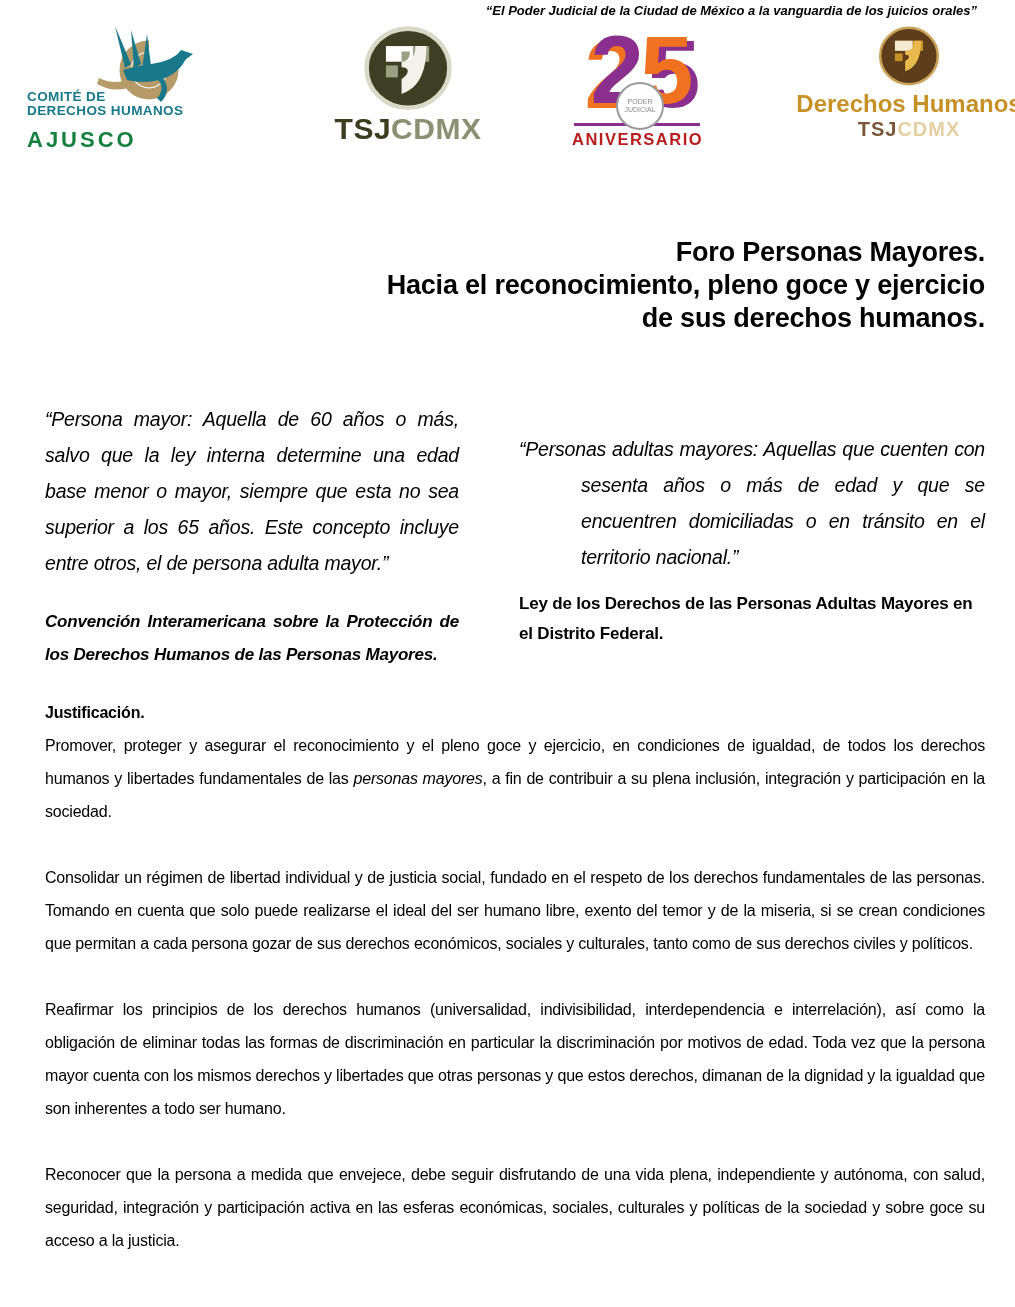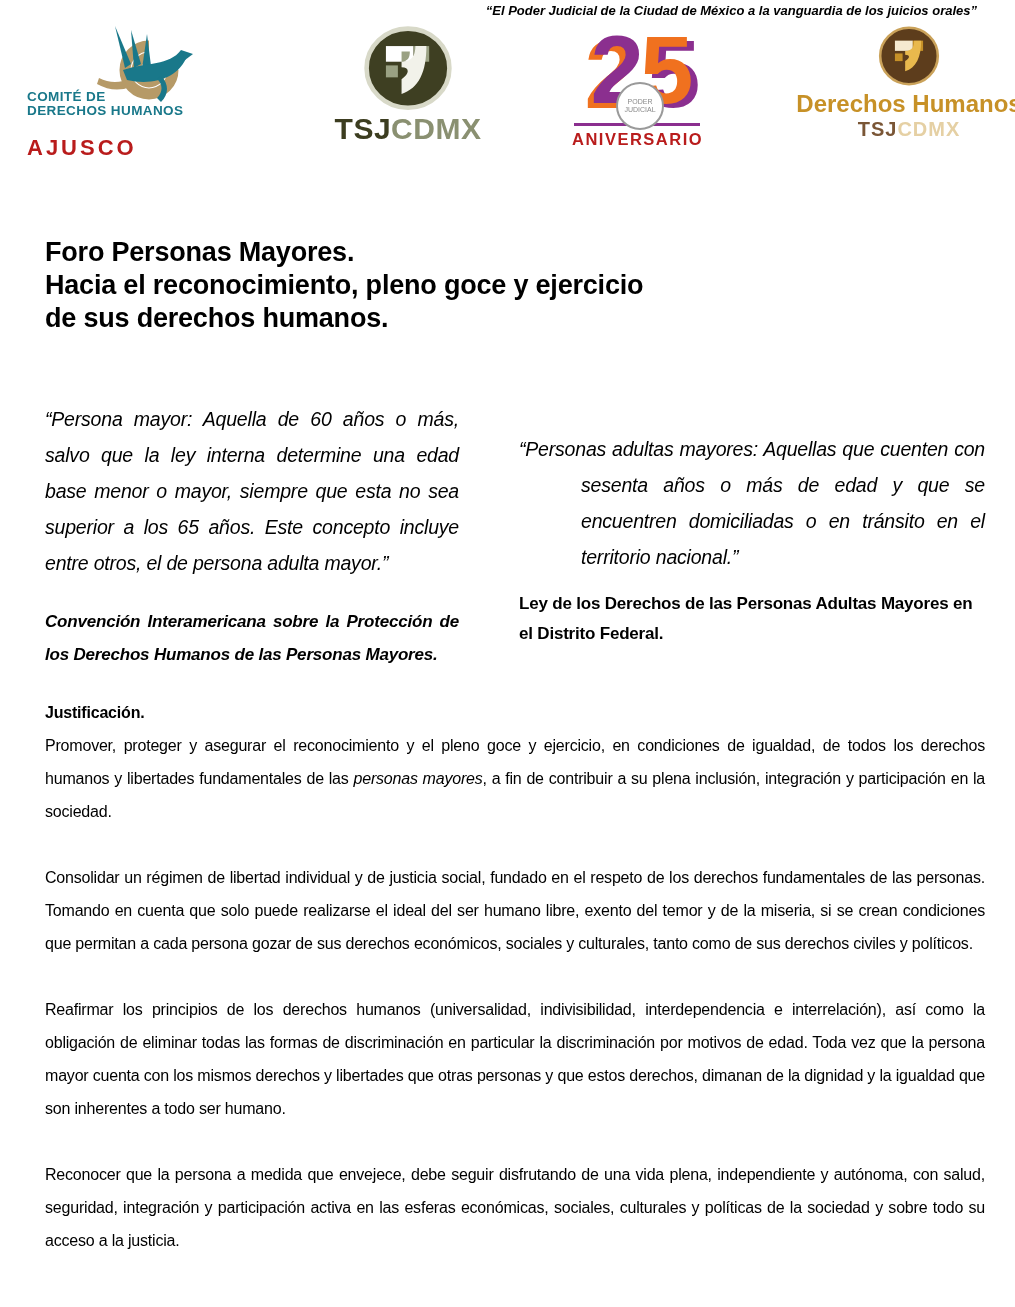--- a/index.html
+++ b/index.html
@@ -6,21 +6,21 @@
   .page{width:1015px;height:1307px;background:#fff;margin:0 auto;position:relative;overflow:hidden;
         font-family:"Liberation Sans",sans-serif;color:#000;}
   .motto{padding-top:3px;text-align:right;padding-right:38px;font-size:13px;font-weight:bold;font-style:italic;}
   
   .logo-row{display:flex;align-items:flex-start;margin-top:6px;height:160px;padding:0 27px;}
   .logo{flex:none;}
   .ajusco{width:195px;text-align:left;position:relative;}
   .ajusco svg{display:block;margin-left:30px;}
   .ajusco-text{margin-top:-14px;line-height:1.05;}
   .ajusco-l1,.ajusco-l2{font-size:13.5px;font-weight:bold;color:#19788a;letter-spacing:.4px;}
-  .ajusco-l3{font-size:22px;font-weight:bold;color:#b91c1c;letter-spacing:3px;margin-top:18px;}
+  .ajusco-l3{font-size:22px;font-weight:bold;color:#15803d;letter-spacing:3px;margin-top:10px;}
   .vbar{width:2px;height:38px;background:#000;margin-left:92px;margin-top:4px;}
   .tsj{margin-left:18px;width:152px;text-align:center;}
   .tsj svg{display:block;margin:0 auto;}
   .tsj-text{font-size:30px;font-weight:bold;letter-spacing:.5px;margin-top:-4px;}
   .tsj-dark{color:#3c3d20;}
   .tsj-light{color:#8a9071;}
   .anni{margin-left:88px;width:130px;text-align:center;position:relative;}
   .anni-nums{font-size:96px;font-weight:bold;line-height:.95;letter-spacing:-10px;white-space:nowrap;}
   .anni-two{color:#8b2f8f;text-shadow:-6px 5px 0 #f0711f;position:relative;z-index:1;}
   .anni-five{color:#f0711f;text-shadow:7px 4px 0 #8b2f8f;position:relative;z-index:1;margin-left:6px;}
@@ -31,21 +31,21 @@
   .anni-rule{height:3px;background:#8b2f8f;margin:8px 2px 4px 2px;}
   .anni-label{color:#b91c1c;font-weight:bold;font-size:16.5px;letter-spacing:1.5px;}
   .dh{margin-left:92px;width:230px;text-align:center;}
   .dh svg{display:block;margin:0 auto;}
   .dh-title{font-size:24px;font-weight:bold;color:#c79127;margin-top:2px;}
   .dh-sub{font-size:20px;font-weight:bold;letter-spacing:1px;}
   .dh-tsj{color:#7a5636;}
   .dh-cdmx{color:#e5d0a4;}
   
   .content{padding:0 30px 0 45px;letter-spacing:-.2px;}
-  .doc-title{margin-top:52px;text-align:left;font-size:27px;font-weight:bold;line-height:33px;}
+  .doc-title{margin-top:52px;text-align:right;font-size:27px;font-weight:bold;line-height:33px;}
   .quotes{display:flex;margin-top:66px;}
   .q-left{width:414px;}
   .q-right{width:466px;margin-left:auto;margin-top:30px;}
   .quote{font-style:italic;font-size:19.5px;line-height:36px;text-align:justify;}
   .q-right .quote{padding-left:62px;text-indent:-62px;}
   .attr-left{margin-top:24px;font-weight:bold;font-style:italic;font-size:17px;line-height:33px;text-align:justify;}
   .attr-right{margin-top:14px;font-weight:bold;font-size:17px;line-height:30px;}
   .body-text{margin-top:25px;font-size:16px;line-height:33px;text-align:justify;}
   .body-heading{font-weight:bold;}
   .body-text p{margin:0 0 33px 0;}
@@ -140,18 +140,18 @@
         <div class="quote">“Personas adultas mayores: Aquellas que cuenten con sesenta años o más de edad y que se encuentren domiciliadas o en tránsito en el territorio nacional.”</div>
         <div class="attr-right">Ley de los Derechos de las Personas Adultas Mayores en el Distrito Federal.</div>
       </div>
     </div>
 
     <div class="body-text">
       <div class="body-heading">Justificación.</div>
       <p class="first"><span>Promover, proteger y asegurar el reconocimiento y el pleno goce y ejercicio, en condiciones de igualdad, de todos los derechos humanos y libertades fundamentales de las </span><span class="ital">personas mayores</span><span>, a fin de contribuir a su plena inclusión, integración y participación en la sociedad.</span></p>
       <p>Consolidar un régimen de libertad individual y de justicia social, fundado en el respeto de los derechos fundamentales de las personas. Tomando en cuenta que solo puede realizarse el ideal del ser humano libre, exento del temor y de la miseria, si se crean condiciones que permitan a cada persona gozar de sus derechos económicos, sociales y culturales, tanto como de sus derechos civiles y políticos.</p>
       <p>Reafirmar los principios de los derechos humanos (universalidad, indivisibilidad, interdependencia e interrelación), así como la obligación de eliminar todas las formas de discriminación en particular la discriminación por motivos de edad. Toda vez que la persona mayor cuenta con los mismos derechos y libertades que otras personas y que estos derechos, dimanan de la dignidad y la igualdad que son inherentes a todo ser humano.</p>
-      <p>Reconocer que la persona a medida que envejece, debe seguir disfrutando de una vida plena, independiente y autónoma, con salud, seguridad, integración y participación activa en las esferas económicas, sociales, culturales y políticas de la sociedad y sobre todo su acceso a la justicia.</p>
+      <p>Reconocer que la persona a medida que envejece, debe seguir disfrutando de una vida plena, independiente y autónoma, con salud, seguridad, integración y participación activa en las esferas económicas, sociales, culturales y políticas de la sociedad y sobre goce su acceso a la justicia.</p>
 
     </div>
 
   </div>
 </div>
 
 </body></html>

